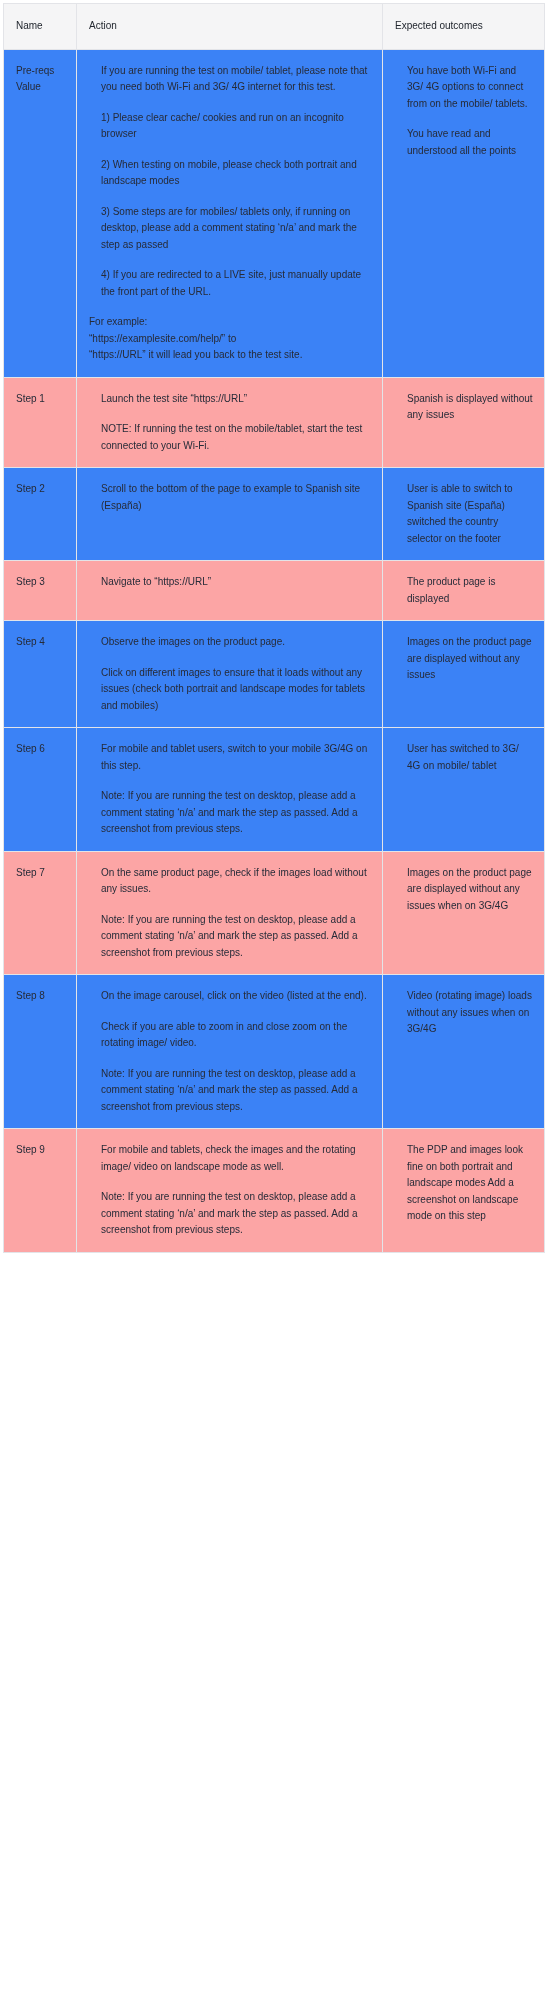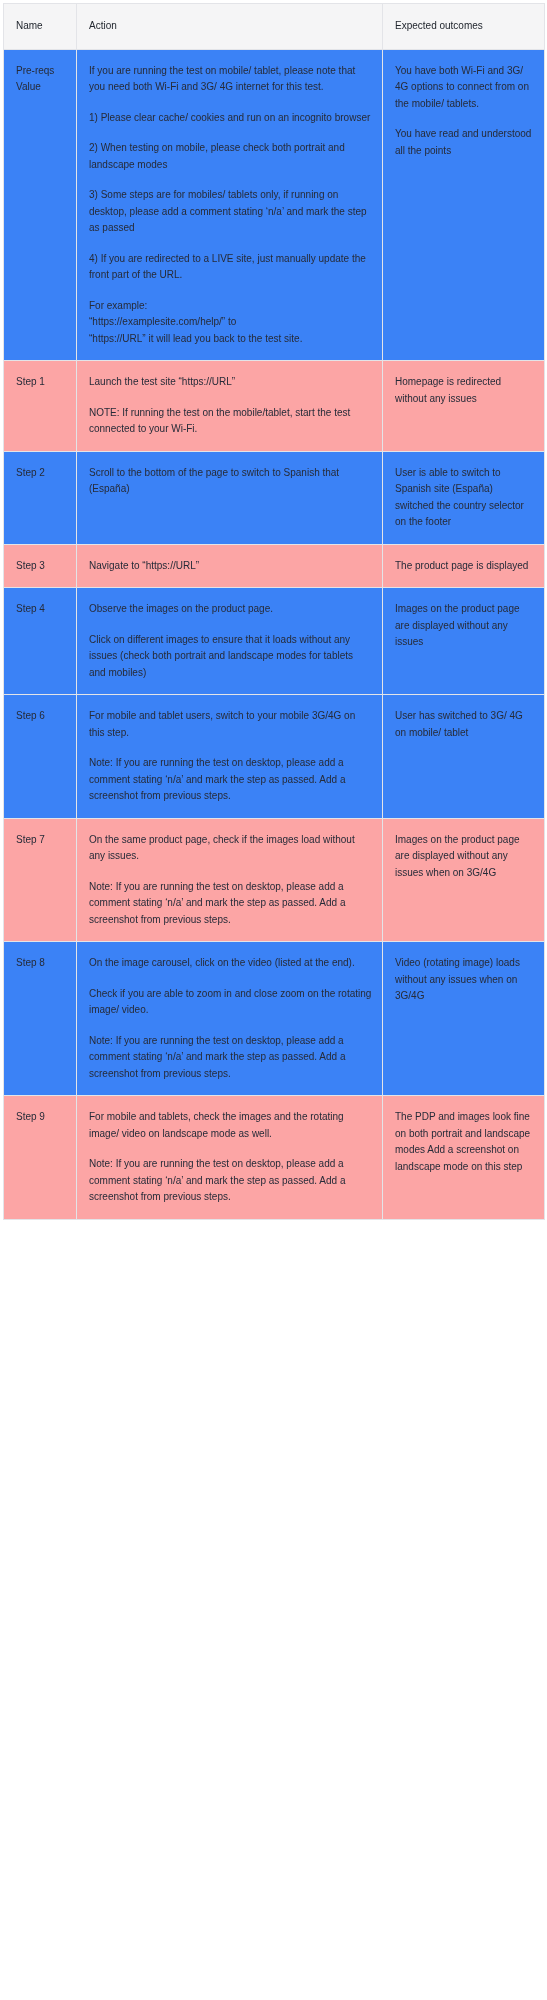--- a/index.html
+++ b/index.html
@@ -57,21 +57,21 @@
     background: #3b82f6;
   }
   td.cell-name {
     padding-left: 12px;
     padding-right: 6px;
     white-space: normal;
   }
   td.cell-action { padding-left: 13px; padding-right: 14px; }
   td.cell-exp    { padding-left: 12px; padding-right: 10px; }
 
-  .para { margin: 0 0 14px 0; }
+  .para { margin: 0 0 14px 12px; }
   .para:last-child { margin-bottom: 0; }
 
   
   .lines { margin: 0; }
   .lines .ln { display: block; }
 </style>
 </head>
 <body>
 
 <div class="sheet">
@@ -108,27 +108,27 @@
             <p class="para">You have read and understood all the points</p>
           </td>
         </tr>
         <tr class="row-shaded">
           <td class="cell-name">Step 1</td>
           <td class="cell-action">
             <p class="para">Launch the test site “https://URL”</p>
             <p class="para">NOTE: If running the test on the mobile/tablet, start the test connected to your Wi-Fi.</p>
           </td>
           <td class="cell-exp">
-            <p class="para">Homepage is redirected without any issues</p>
+            <p class="para">Spanish is displayed without any issues</p>
           </td>
         </tr>
         <tr class="row-plain">
           <td class="cell-name">Step 2</td>
           <td class="cell-action">
-            <p class="para">Scroll to the bottom of the page to switch to Spanish that (España)</p>
+            <p class="para">Scroll to the bottom of the page to example to Spanish site (España)</p>
           </td>
           <td class="cell-exp">
             <p class="para">User is able to switch to Spanish site (España) switched the country selector on the footer</p>
           </td>
         </tr>
         <tr class="row-shaded">
           <td class="cell-name">Step 3</td>
           <td class="cell-action">
             <p class="para">Navigate to “https://URL”</p>
           </td>

